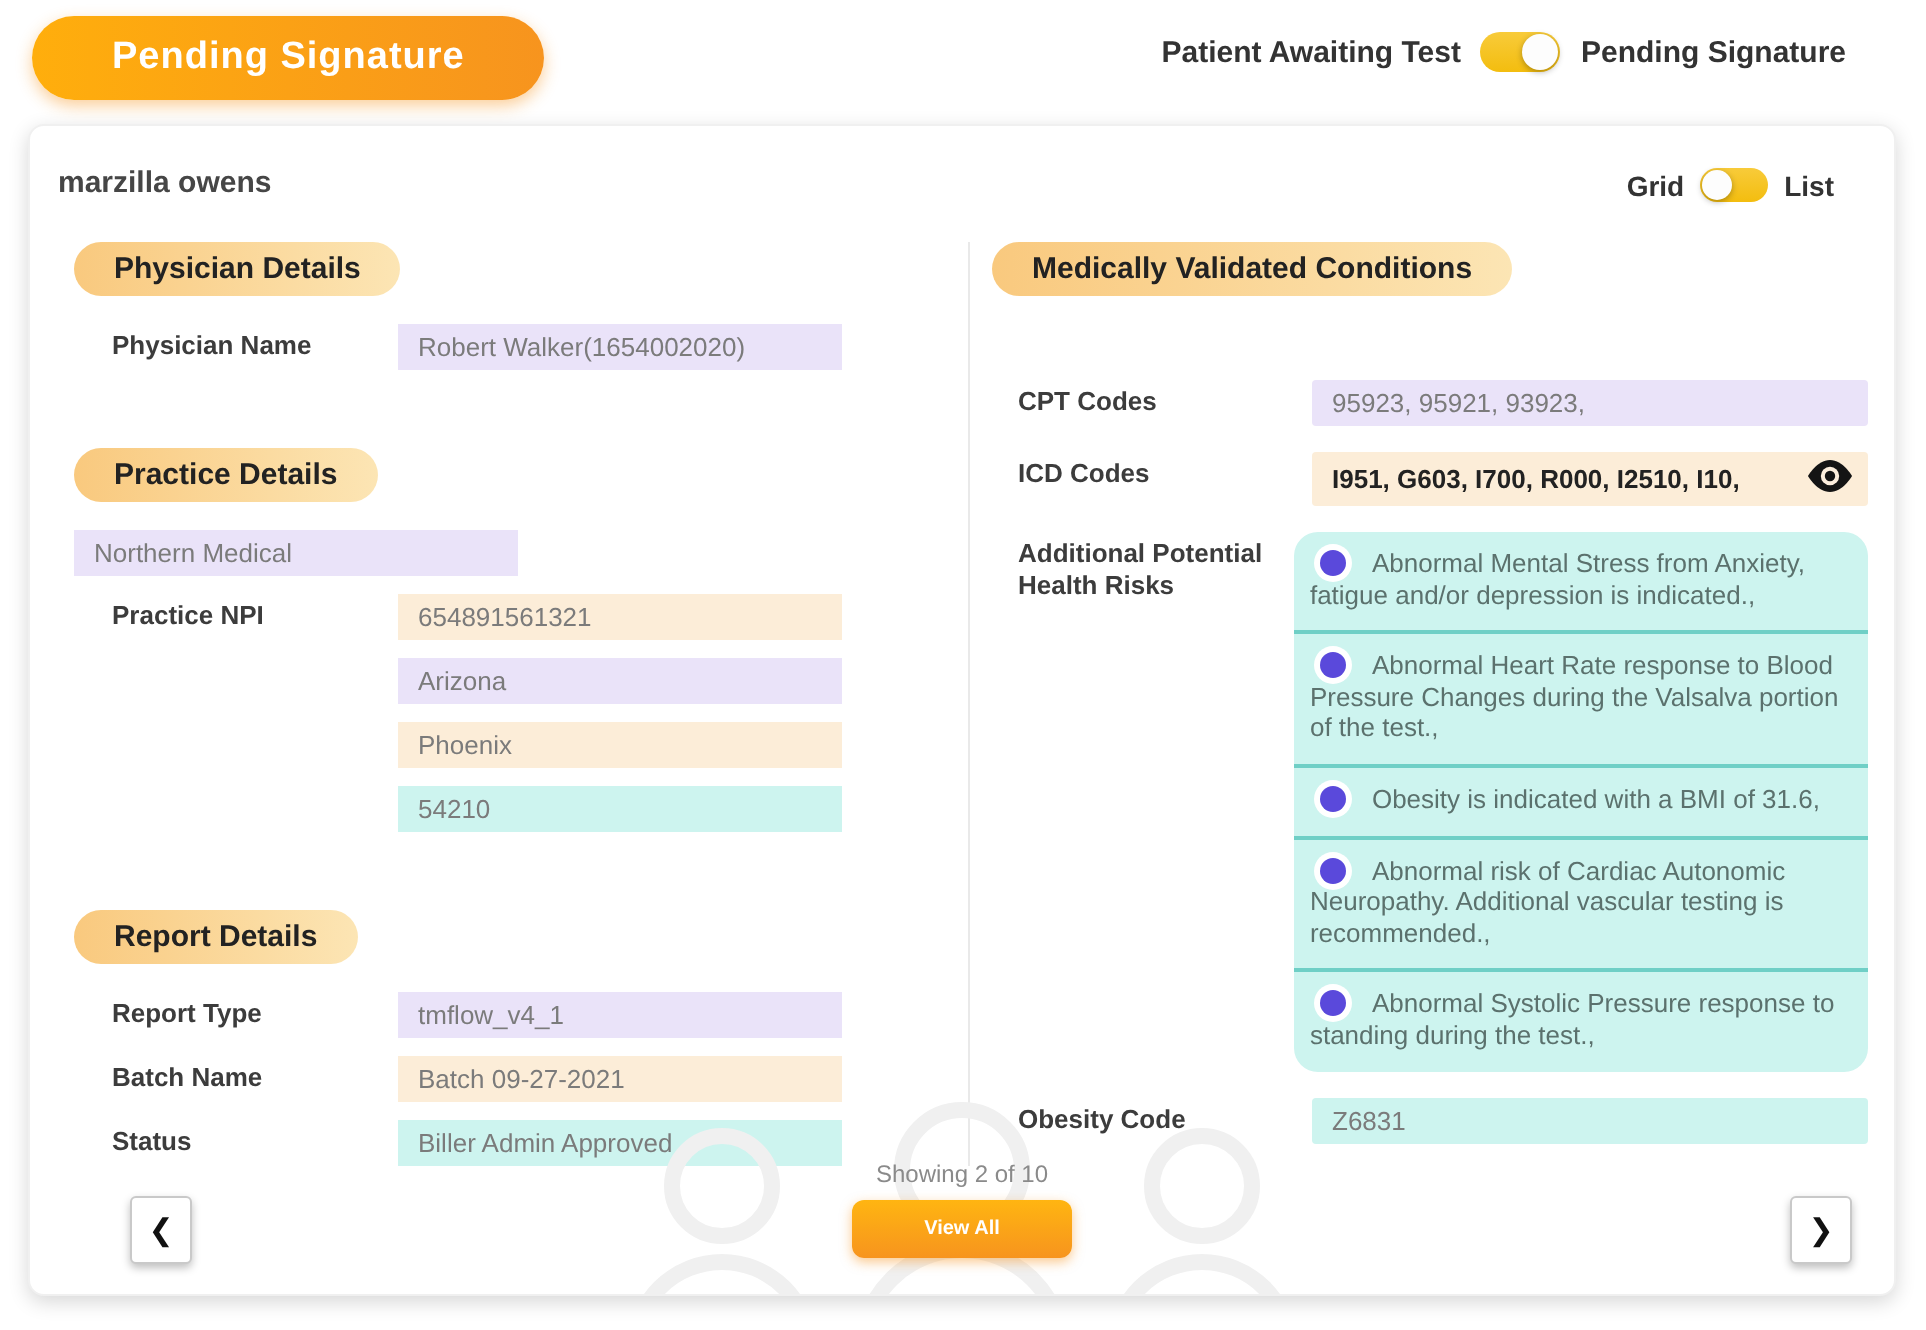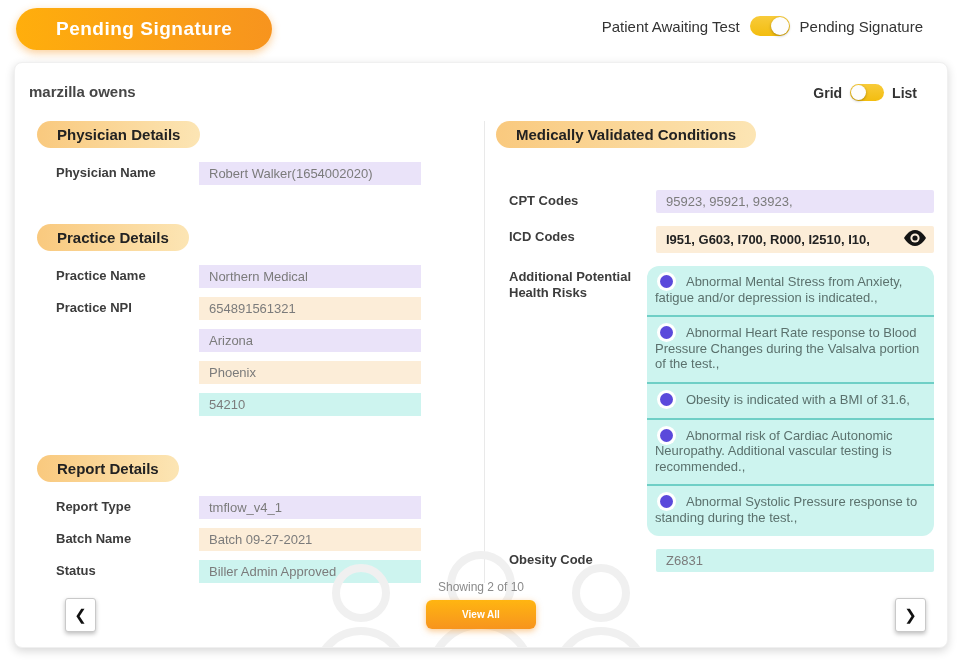--- a/index.html
+++ b/index.html
@@ -9,21 +9,21 @@
   
   .title-pill {
     position:absolute; left:16px; top:8px; height:42px; padding:0 40px;
     line-height:42px; border-radius:26px; color:#fff; font-size:19px; font-weight:bold;
     letter-spacing:.5px;
     background:linear-gradient(90deg, var(--accent_orange_light,#FFAE0C), var(--accent_orange,#F7941E));
     box-shadow:0 3px 8px rgba(247,148,30,.45);
   }
   .header-toggle {
     position:absolute; right:40px; top:16px; display:flex; align-items:center; gap:10px;
-    font-size:15px; color:#333;
+    font-size:15px; color:#333;font-weight:bold;
   }
   .switch { position:relative; width:40px; height:20px; border-radius:10px;
     background:linear-gradient(180deg,#F8CB3A, var(--toggle_yellow,#F3BD0F)); cursor:pointer; }
   .switch .knob { position:absolute; top:1px; width:18px; height:18px; border-radius:50%;
     background:#fdfdfd; box-shadow:0 1px 3px rgba(0,0,0,.3); }
   .knob-right .knob { right:1px; }
   .knob-left .knob { left:1px; }
   .switch.small { width:34px; height:17px; border-radius:9px; }
   .switch.small .knob { width:15px; height:15px; }
 
@@ -135,21 +135,20 @@
       <div class="section-pill">Physician Details</div>
 
       <div class="frow">
         <div class="flabel">Physician Name</div>
         <div class="fval lav">Robert Walker(1654002020)</div>
       </div>
 
       <div class="section-pill sect-gap">Practice Details</div>
 
       <div class="frow">
-        <div class="flabel">Practice Name</div>
         <div class="fval lav">Northern Medical</div>
       </div>
       <div class="frow">
         <div class="flabel">Practice NPI</div>
         <div class="fval pch">654891561321</div>
       </div>
       <div class="frow">
         <div class="flabel"></div>
         <div class="fval lav">Arizona</div>
       </div>

